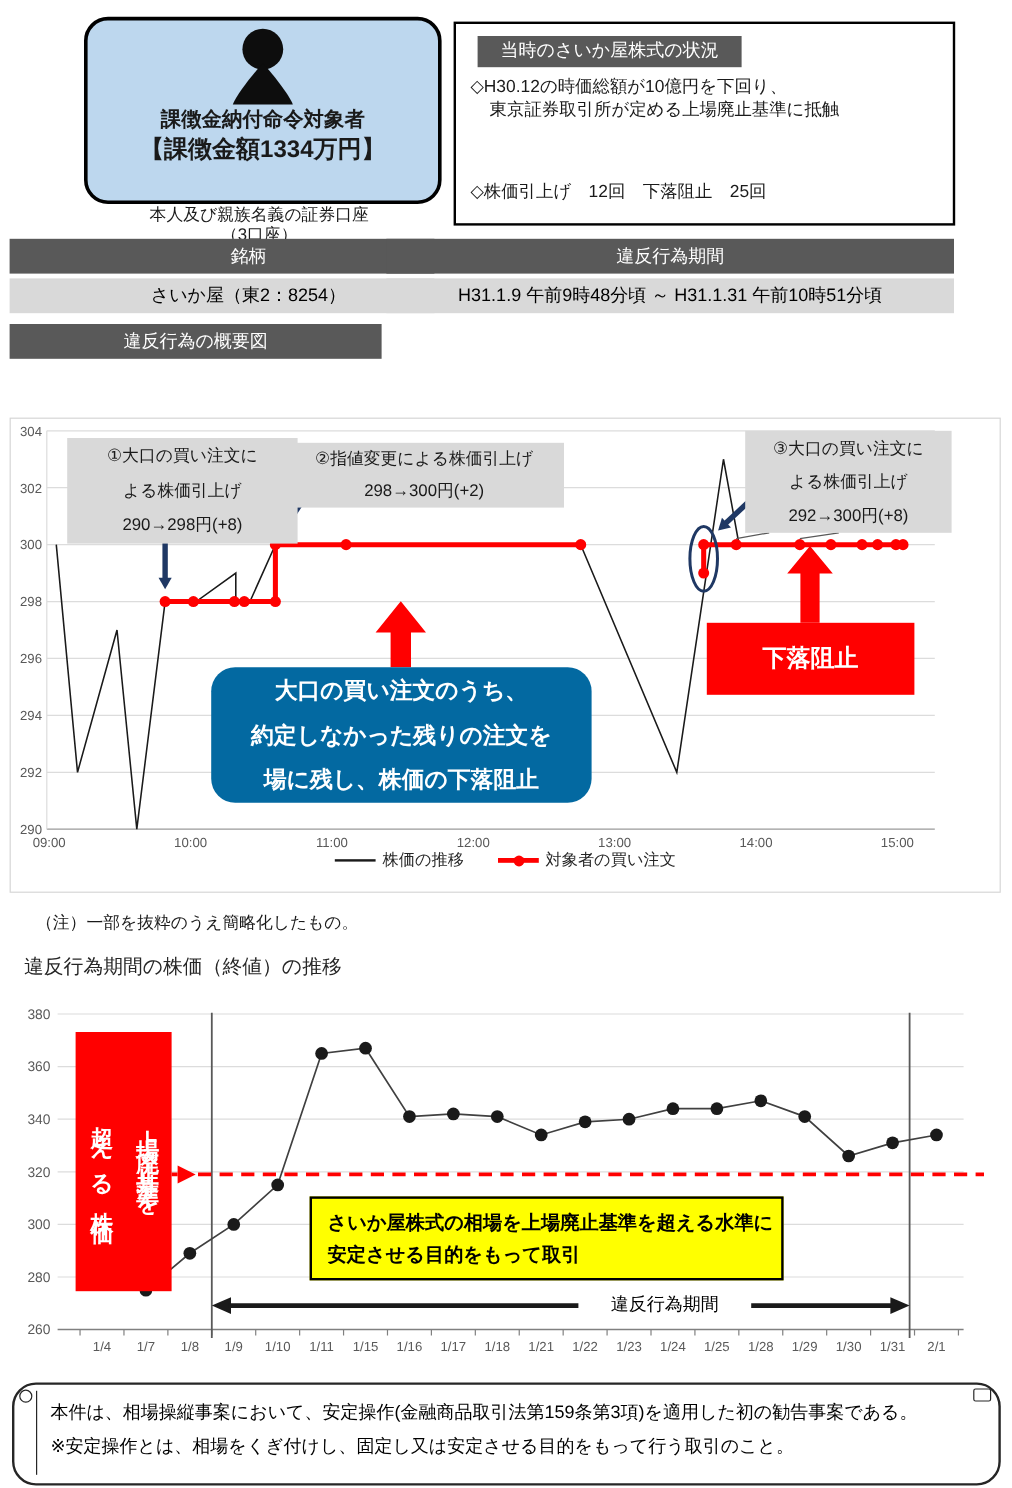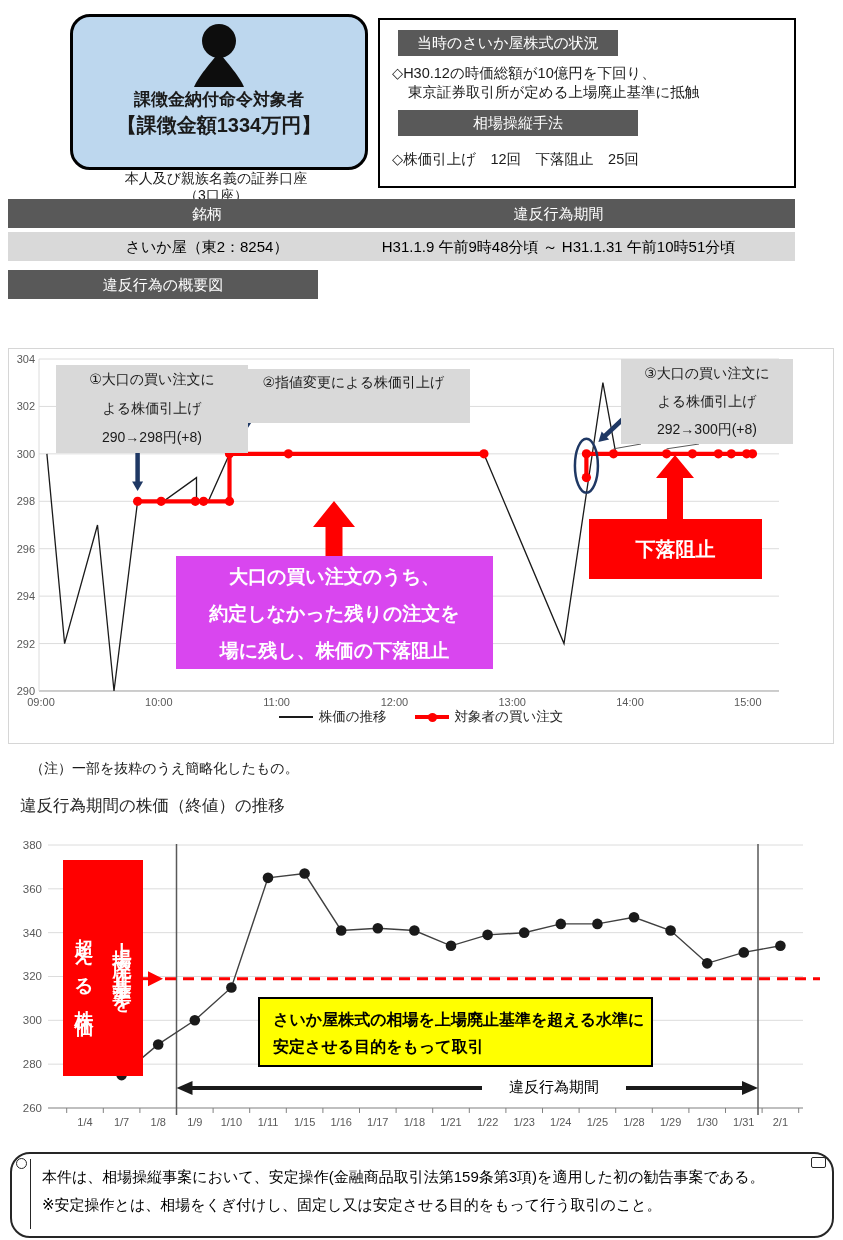--- a/index.html
+++ b/index.html
@@ -32,21 +32,21 @@
   .note{left:30px;top:760px;font-size:14px;color:#1a1a1a;}
   .chart2-title{left:20px;top:795px;font-size:16.5px;color:#262626;}
   
   #chart1{left:8px;top:348px;width:824px;height:394px;border:1px solid #d6d6d6;background:#fff;}
   #c1svg{position:absolute;left:0;top:0;}
   .ann{position:absolute;background:#D9D9D9;text-align:center;font-size:14px;color:#1a1a1a;}
   .ann1{left:47px;top:16px;width:192px;height:88px;line-height:29px;}
   .ann2{left:228px;top:20px;width:233px;height:54px;line-height:26px;}
   .ann3{left:612px;top:10px;width:172px;height:85px;line-height:28px;}
   .stop-box{position:absolute;left:580px;top:170px;width:173px;height:60px;background:#FF0000;color:#fff;font-weight:bold;font-size:20px;text-align:center;line-height:60px;}
-  .center-red{position:absolute;left:167px;top:207px;width:317px;height:113px;background:#d946ef;color:#fff;font-weight:bold;font-size:19px;text-align:center;line-height:37px;padding-top:2px;box-sizing:border-box;}
+  .center-red{position:absolute;left:167px;top:207px;width:317px;height:113px;background:#0369a1;color:#fff;font-weight:bold;font-size:19px;text-align:center;line-height:37px;padding-top:2px;box-sizing:border-box;border-radius:20px;}
   .legend{position:absolute;left:0;top:359px;width:824px;display:flex;justify-content:center;gap:28px;font-size:13.5px;color:#262626;align-items:flex-start;}
   .legend .item{display:flex;align-items:center;gap:6px;}
   .sw-black{width:34px;height:0;border-top:2px solid #1a1a1a;}
   .sw-red{position:relative;width:34px;height:0;border-top:4px solid #FF0000;}
   .sw-red .dot{position:absolute;left:13px;top:-6px;width:9px;height:9px;border-radius:50%;background:#FF0000;}
   
   #chart2{left:8px;top:836px;width:828px;height:310px;background:#fff;}
   #c2svg{position:absolute;left:0;top:0;}
   .delist-box{position:absolute;left:55px;top:24px;width:80px;height:216px;background:#FF0000;color:#fff;font-weight:bold;font-size:19px;display:flex;flex-direction:row-reverse;justify-content:center;align-items:center;gap:2px;}
   .vcol{writing-mode:vertical-rl;letter-spacing:9px;line-height:36px;}
@@ -79,21 +79,20 @@
     <div>本人及び親族名義の証券口座</div>
     <div>（3口座）</div>
   </div>
 
   <div class="abs status-box">
     <div class="abs dark-bar status-h1">当時のさいか屋株式の状況</div>
     <div class="abs status-b1">
       <div>◇H30.12の時価総額が10億円を下回り、</div>
       <div class="ind">東京証券取引所が定める上場廃止基準に抵触</div>
     </div>
-    <div class="abs dark-bar status-h2">相場操縦手法</div>
     <div class="abs status-b2">◇株価引上げ　12回　下落阻止　25回</div>
   </div>
 
   <div class="abs th row1 cell1">銘柄</div>
   <div class="abs th row1 cell2">違反行為期間</div>
   <div class="abs td row2 cell1">さいか屋（東2：8254）</div>
   <div class="abs td row2 cell2">H31.1.9 午前9時48分頃 ～ H31.1.31 午前10時51分頃</div>
   <div class="abs th section-bar">違反行為の概要図</div>
 
   <div class="abs chart1-title">１日の株価の推移（円）</div>
@@ -155,20 +154,21 @@
         <path d="M325 152 L346 178 L333.5 178 L333.5 207 L316.5 207 L316.5 178 L304 178 Z" fill="#FF0000"></path>
         <path d="M666 106 L685 129 L674 129 L674 170 L658 170 L658 129 L647 129 Z" fill="#FF0000"></path>
       </svg>
     <div class="ann ann1">
       <div>①大口の買い注文に</div>
       <div>よる株価引上げ</div>
       <div>290→298円(+8)</div>
     </div>
     <div class="ann ann2">
       <div>②指値変更による株価引上げ</div>
+      <div>298→300円(+2)</div>
     </div>
     <div class="ann ann3">
       <div>③大口の買い注文に</div>
       <div>よる株価引上げ</div>
       <div>292→300円(+8)</div>
     </div>
     <div class="stop-box">下落阻止</div>
     <div class="center-red">
       <div>大口の買い注文のうち、</div>
       <div>約定しなかった残りの注文を</div>

